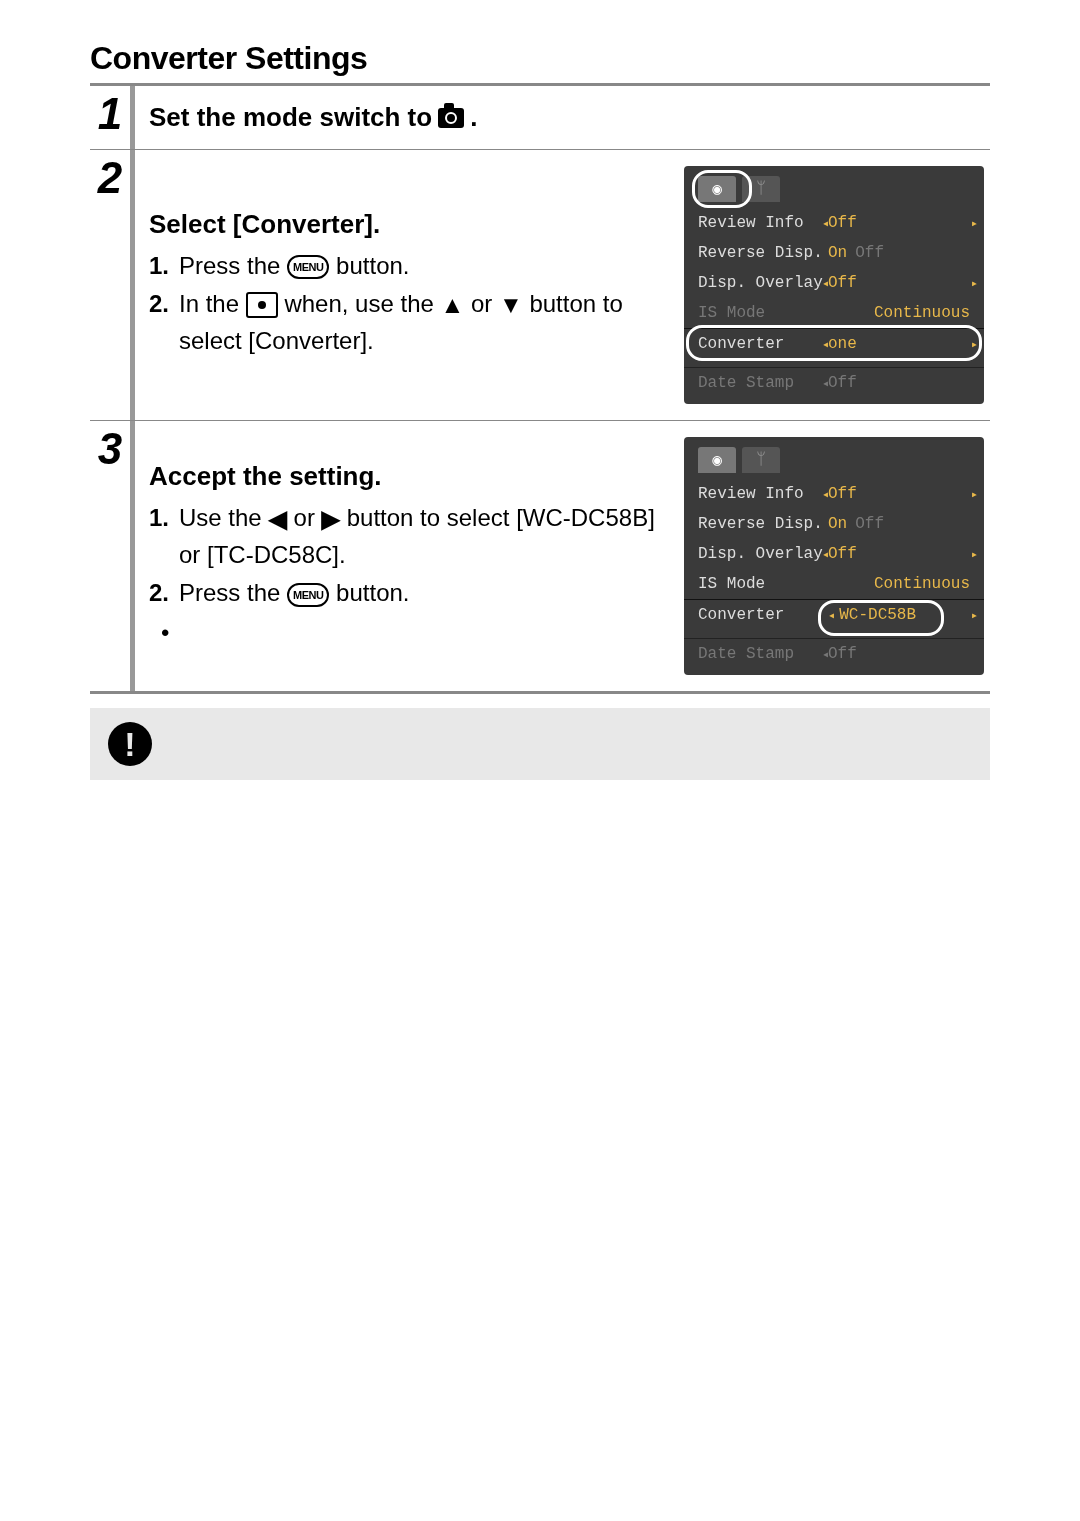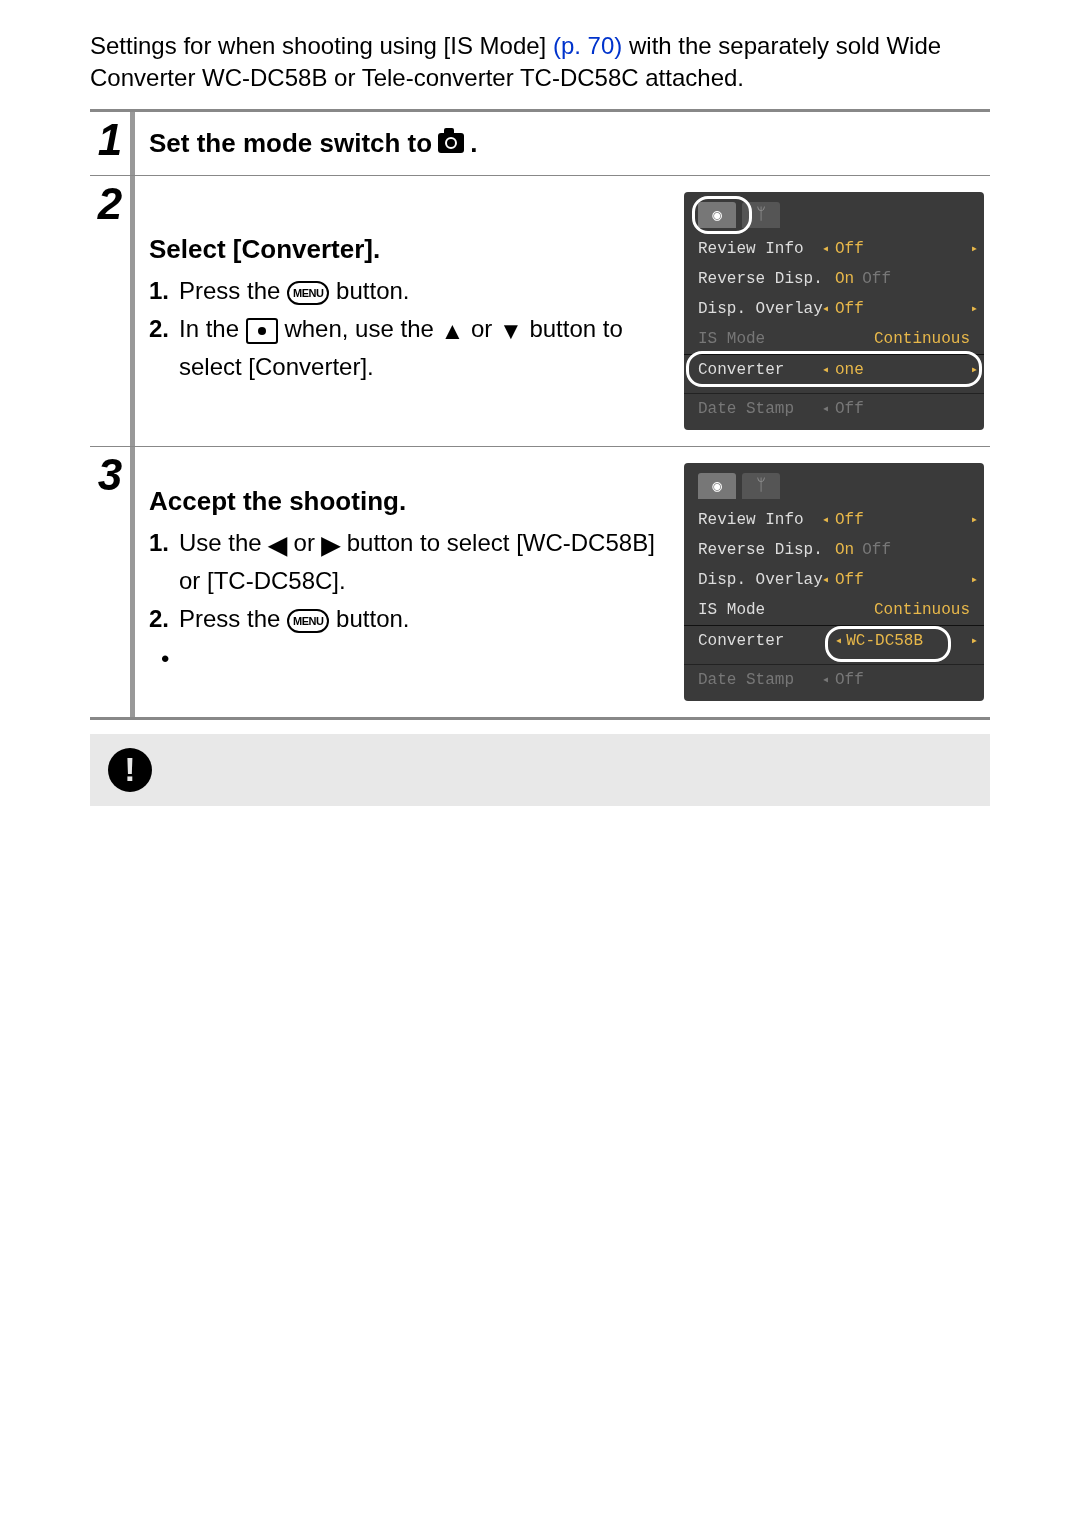--- a/index.html
+++ b/index.html
@@ -192,21 +192,20 @@
   }
   .lcd .tab.active {
     background: #777; color:#fff;
   }
   .lcd .mrow {
     display: flex;
     align-items: center;
     padding: 2px 14px;
     height: 26px;
     position: relative;
-    gap: 7px;
   }
   .lcd .mlabel { width: 130px; }
   .lcd .mval { color: #e8b84a; }
   .lcd .mval.dim { color: #777; }
   .lcd .mrow .tri-l, .lcd .mrow .tri-r {
     color: #e8b84a;
     font-size: 12px;
     position: absolute;
   }
   .lcd .mrow .tri-l { left: 138px; }
@@ -246,24 +245,22 @@
     display: inline-flex;
     gap: 8px;
   }
 </style>
 </head>
 <body>
 
 <div class="page">
 
 
-
-  <div class="intro">
-    <span>Settings for when shooting using [IS Mode] </span><span class="link">(p. 70)</span><span> with the separately sold Wide Converter WC-DC58B or Tele-converter TC-DC58C attached.</span>
-  </div>
+  <h1 class="title">Converter Settings</h1>
+
 
   <div class="steps-wrap">
 
     <div class="step-row">
       <div class="step-num-col">
           <span class="bignum">1</span>
         </div>
       <div class="step-body">
         <div class="step-heading">
           <span>Set the mode switch to </span>
@@ -353,21 +350,21 @@
       </div>
     </div>
 
     <div class="step-row">
       <div class="step-num-col">
           <span class="bignum">3</span>
         </div>
       <div class="step-body">
         <div class="step-flex">
           <div class="step-text">
-            <div class="step-heading">Accept the shooting.</div>
+            <div class="step-heading">Accept the setting.</div>
             <div class="sub-list">
               <div class="li">
                 <span class="n">1.</span>
                 <span class="t">
                   <span>Use the </span>
                   <span class="arrow">◀</span>
                   <span> or </span>
                   <span class="arrow">▶</span>
                   <span> button to select [WC-DC58B] or [TC-DC58C].</span>
                 </span>

